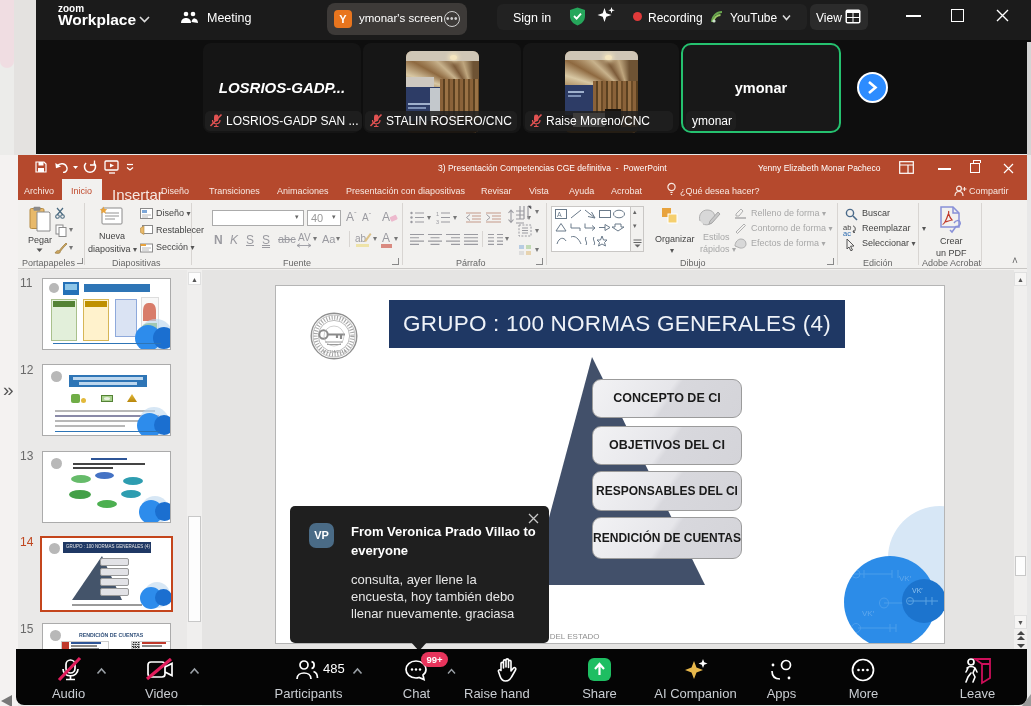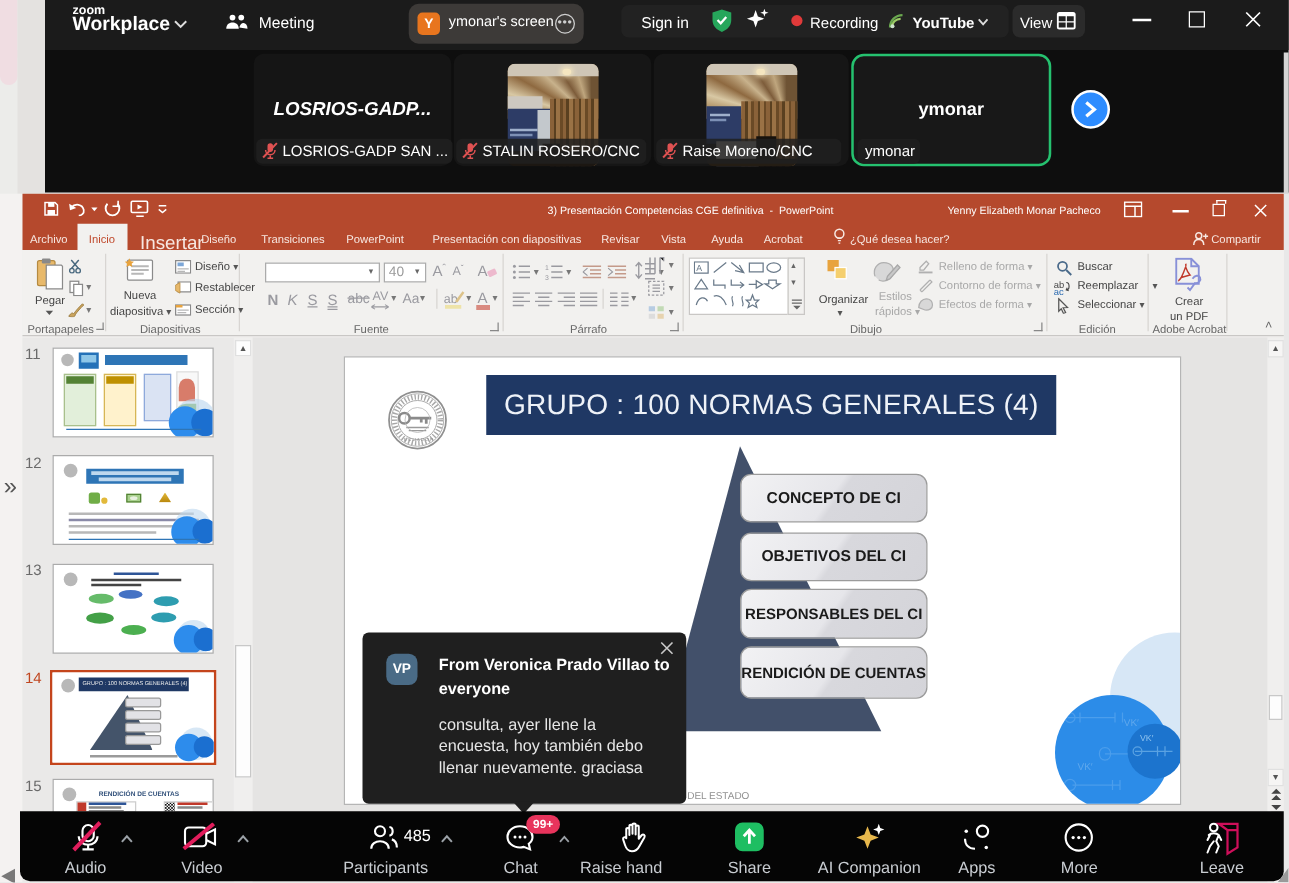--- a/index.html
+++ b/index.html
@@ -52,21 +52,21 @@
     <path d="M7.5 2 L9.3 7.2 L14.5 9 L9.3 10.8 L7.5 16 L5.7 10.8 L0.5 9 L5.7 7.2 Z" fill="#fff"></path>
     <path d="M14.5 1 L15.3 3.4 L17.8 4.2 L15.3 5 L14.5 7.4 L13.7 5 L11.2 4.2 L13.7 3.4 Z" fill="#fff"></path>
   </svg>
   <div class="abs" style="left:633px;top:12px;width:9px;height:9px;border-radius:50%;background:#e03a3a;"></div>
   <div class="abs" style="left:648px;top:11px;color:#fff;font-size:12px;">Recording</div>
   <svg class="abs" style="left:710px;top:9px;" width="16" height="15" viewBox="0 0 16 15">
     <path d="M2 13 A 10 10 0 0 1 12 3" stroke="#6aa84f" stroke-width="1.8" fill="none"></path>
     <path d="M3.5 13 A 7 7 0 0 1 10.5 6" stroke="#9ccc65" stroke-width="1.8" fill="none"></path>
     <circle cx="4" cy="12" r="1.6" fill="#cfe2cf"></circle>
   </svg>
-  <div class="abs" style="left:730px;top:11px;color:#fff;font-size:12px;font-weight:bold;">YouTube</div>
+  <div class="abs" style="left:730px;top:11px;color:#fff;font-size:12px;">YouTube</div>
   <svg class="abs" style="left:781px;top:13px;" width="11" height="9" viewBox="0 0 11 9">
       <path d="M2 2.5 L5.5 6.5 L9 2.5" stroke="#ddd" stroke-width="1.5" fill="none"></path>
     </svg>
   <div class="abs" style="left:816px;top:11px;color:#fff;font-size:12px;">View</div>
   <svg class="abs" style="left:845px;top:9px;" width="16" height="15" viewBox="0 0 16 15">
     <rect x="0.5" y="0.5" width="15" height="14" rx="2" fill="#fff"></rect>
     <rect x="2" y="4" width="5.5" height="4" fill="#222"></rect>
       <rect x="8.5" y="4" width="5.5" height="4" fill="#222"></rect>
     <rect x="2" y="9" width="5.5" height="4" fill="#222"></rect>
       <rect x="8.5" y="9" width="5.5" height="4" fill="#222"></rect>
@@ -185,21 +185,21 @@
   <svg class="abs" style="left:1003px;top:163px;" width="11" height="11" viewBox="0 0 11 11">
       <path d="M1 1 L10 10 M10 1 L1 10" stroke="#fff" stroke-width="1.2"></path>
     </svg>
 
   <div class="abs" style="left:62px;top:179px;width:40px;height:21px;background:#f2f1ef;"></div>
   <div class="abs" style="left:24px;top:186px;color:#f7e8e2;font-size:9px;">Archivo</div>
   <div class="abs" style="left:71px;top:186px;color:#c0492c;font-size:9px;text-align:center;">Inicio</div>
   <div class="abs" style="left:112px;top:186px;color:#f7e8e2;font-size:15px;">Insertar</div>
   <div class="abs" style="left:161px;top:186px;color:#f7e8e2;font-size:9px;">Diseño</div>
   <div class="abs" style="left:209px;top:186px;color:#f7e8e2;font-size:9px;">Transiciones</div>
-  <div class="abs" style="left:277px;top:186px;color:#f7e8e2;font-size:9px;">PowerPoint</div>
+  <div class="abs" style="left:277px;top:186px;color:#f7e8e2;font-size:9px;">Animaciones</div>
   <div class="abs" style="left:346px;top:186px;color:#f7e8e2;font-size:9px;">Presentación con diapositivas</div>
   <div class="abs" style="left:481px;top:186px;color:#f7e8e2;font-size:9px;">Revisar</div>
   <div class="abs" style="left:529px;top:186px;color:#f7e8e2;font-size:9px;">Vista</div>
   <div class="abs" style="left:569px;top:186px;color:#f7e8e2;font-size:9px;">Ayuda</div>
   <div class="abs" style="left:611px;top:186px;color:#f7e8e2;font-size:9px;">Acrobat</div>
   <svg class="abs" style="left:666px;top:182px;" width="11" height="15" viewBox="0 0 11 15">
       <circle cx="5.5" cy="5" r="3.6" fill="none" stroke="#f7e8e2" stroke-width="1.2"></circle>
       <path d="M4 8.5 H7 M4.3 10.5 H6.7 M4.8 12.5 H6.2" stroke="#f7e8e2" stroke-width="1"></path>
     </svg>
   <div class="abs" style="left:680px;top:186px;color:#f7e8e2;font-size:9px;">¿Qué desea hacer?</div>

